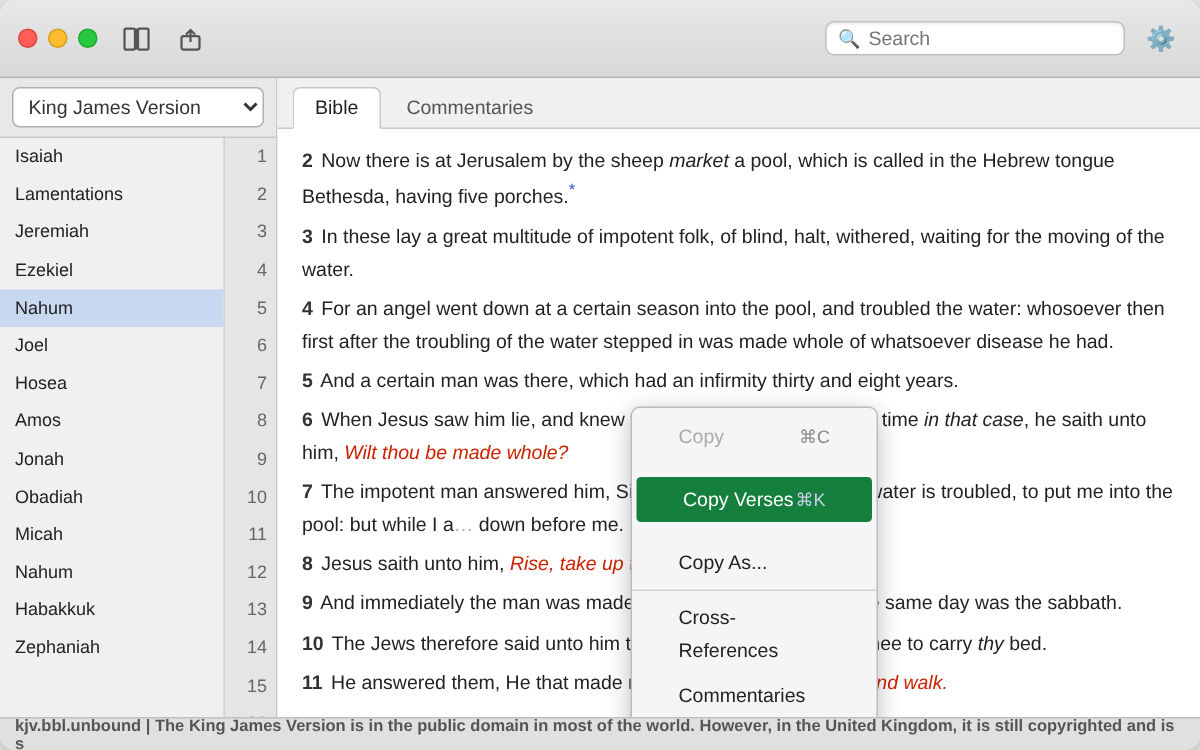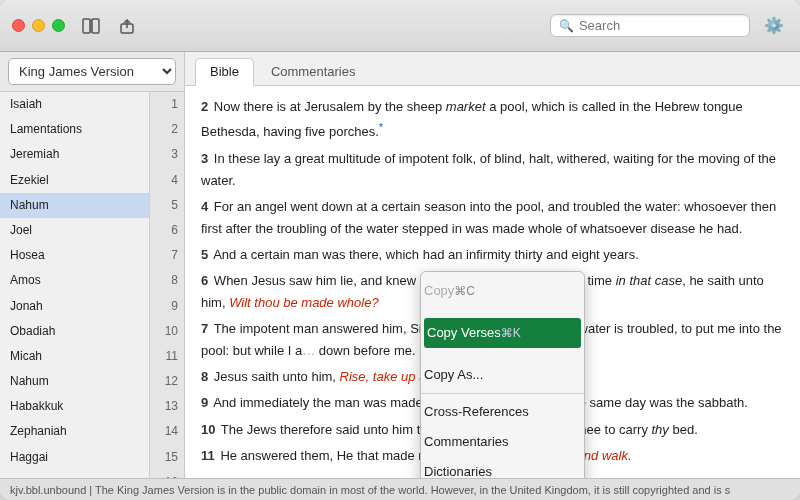--- a/index.html
+++ b/index.html
@@ -221,25 +221,26 @@
       left: 235px;
       background: #f5f5f5;
       border: 1px solid #bbb;
       border-radius: 6px;
       box-shadow: 0 4px 16px rgba(0,0,0,0.25);
       width: 165px;
       padding: 4px 0;
       z-index: 100;
     }
     .menu-item {
-      padding: 4px 3px;
+      padding: 4px 31px;
       font-size: 13px;
       color: #222;
       cursor: pointer;
       display: flex;
+      justify-content: space-between;
       align-items: center;
     }
     .menu-item.disabled { color: #aaa; }
     .menu-item.highlighted {
       background: #15803d;
       color: #fff;
       border-radius: 3px;
       margin: 12px 3px;
     }
     .menu-shortcut { font-size: 12px; color: #888; }
@@ -254,20 +255,21 @@
     .status-bar {
       height: 22px;
       background: #e0e0e0;
       border-top: 1px solid #c0c0c0;
       display: flex;
       align-items: center;
       padding: 0 10px;
       font-size: 11px;
       color: #555;
       flex-shrink: 0;
+      font-weight: bold;
     }
 
     
     ::-webkit-scrollbar { width: 8px; }
     ::-webkit-scrollbar-track { background: #f0f0f0; }
     ::-webkit-scrollbar-thumb { background: #c0c0c0; border-radius: 4px; }
   </style>
 </head>
 <body>
 
@@ -319,21 +321,20 @@
             <div class="book-item selected">Nahum</div>
             <div class="book-item">Joel</div>
             <div class="book-item">Hosea</div>
             <div class="book-item">Amos</div>
             <div class="book-item">Jonah</div>
             <div class="book-item">Obadiah</div>
             <div class="book-item">Micah</div>
             <div class="book-item">Nahum</div>
             <div class="book-item">Habakkuk</div>
             <div class="book-item">Zephaniah</div>
-            <div class="book-item">Haggai</div>
           </div>
         <div class="book-numbers" id="book-numbers-list">
             <div class="book-number">1</div>
             <div class="book-number">2</div>
             <div class="book-number">3</div>
             <div class="book-number">4</div>
             <div class="book-number">5</div>
             <div class="book-number">6</div>
             <div class="book-number">7</div>
             <div class="book-number">8</div>

